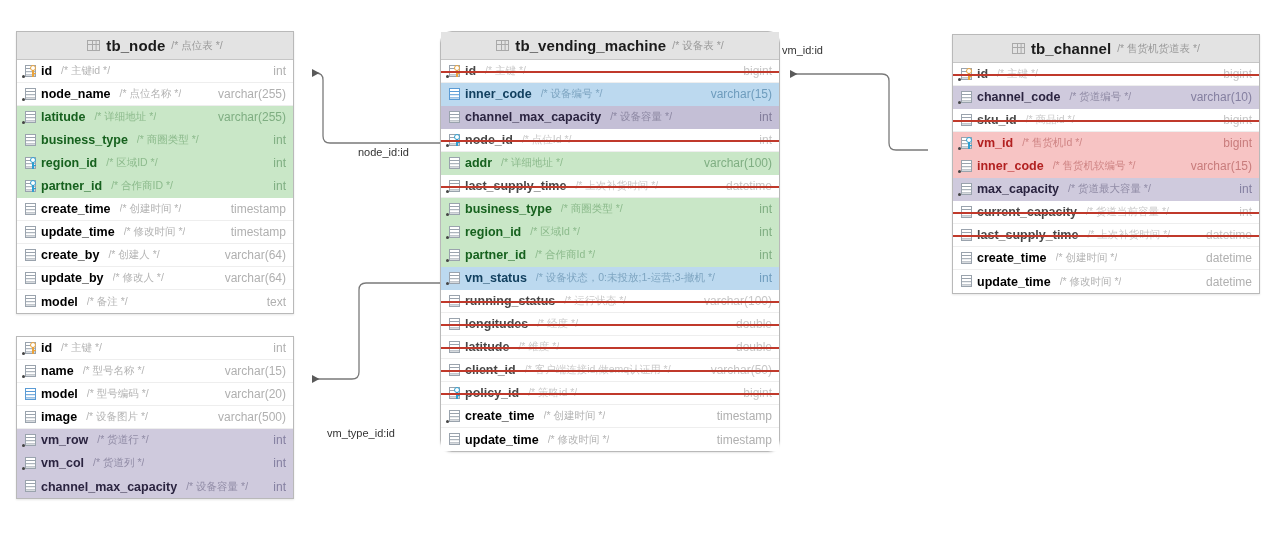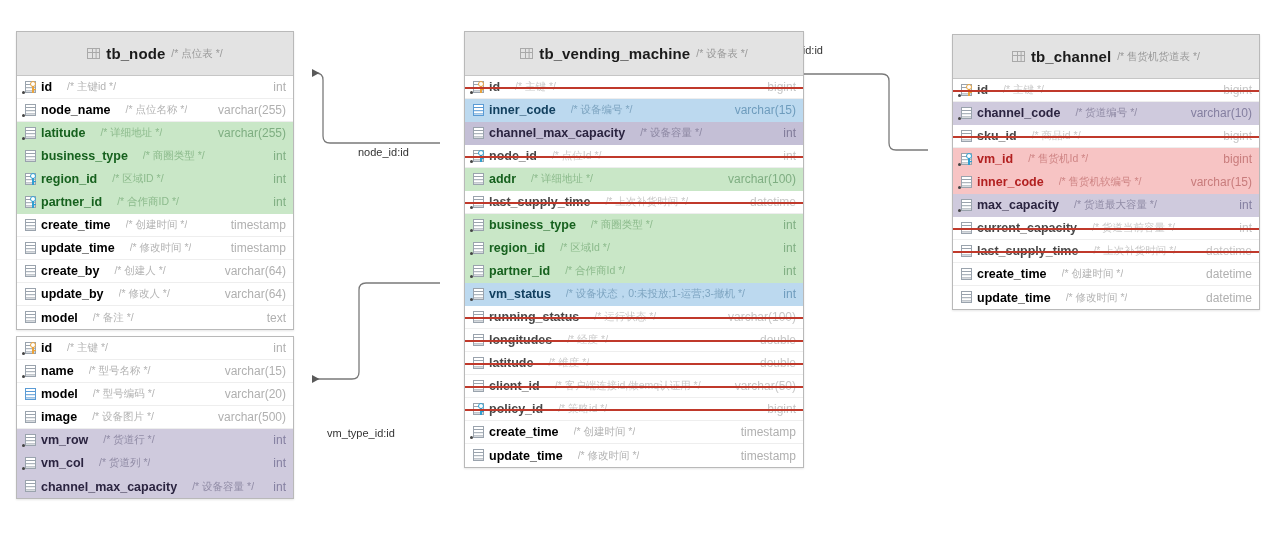--- a/index.html
+++ b/index.html
@@ -18,21 +18,21 @@
 
   
   .er-table {
     position: absolute;
     background: #ffffff;
     border: 1px solid #b9b9b9;
     box-shadow: 0 1px 2px rgba(0,0,0,.10);
     z-index: 5;
   }
   .er-head {
-    height: 44px;
+    height: 28px;
     background: #e3e3e3;
     border-bottom: 1px solid #c6c6c6;
     display: flex;
     align-items: center;
     justify-content: center;
     gap: 6px;
     padding: 0 6px;
     white-space: nowrap;
   }
   .er-head .tname {
@@ -133,21 +133,21 @@
 
   .er-row .cname {
     font-size: 12.5px;
     font-weight: bold;
     color: #000000;
     flex: 0 0 auto;
   }
   .er-row .ccomment {
     font-size: 10.5px;
     color: #b4b4b4;
-    margin-left: 15px;
+    margin-left: 9px;
     flex: 0 1 auto;
     overflow: hidden;
     text-overflow: clip;
   }
   .er-row .ctype {
     font-size: 12px;
     color: #b0b0b0;
     margin-left: auto;
     padding-left: 8px;
     flex: 0 0 auto;
@@ -430,21 +430,21 @@
             <span class="bar lite"></span>
             <span class="glyph"></span>
           </span>
           <span class="cname">channel_max_capacity</span>
           <span class="ccomment">/* 设备容量 */</span>
           <span class="ctype">int</span>
         </div>
       </div>
   </div>
 
-  <div class="er-table" style="left:464px; top:31px; width:340px;">
+  <div class="er-table" style="left:440px; top:31px; width:340px;border-radius:12px;">
     <div class="er-head">
       <span class="grid-icon"></span>
       <span class="tname">tb_vending_machine</span>
       <span class="tcomment">/* 设备表 */</span>
     </div>
     <div class="rows">
         <div class="er-row struck">
           <span class="col-icon">
             <span class="bar"></span>
             <span class="glyph"></span>

